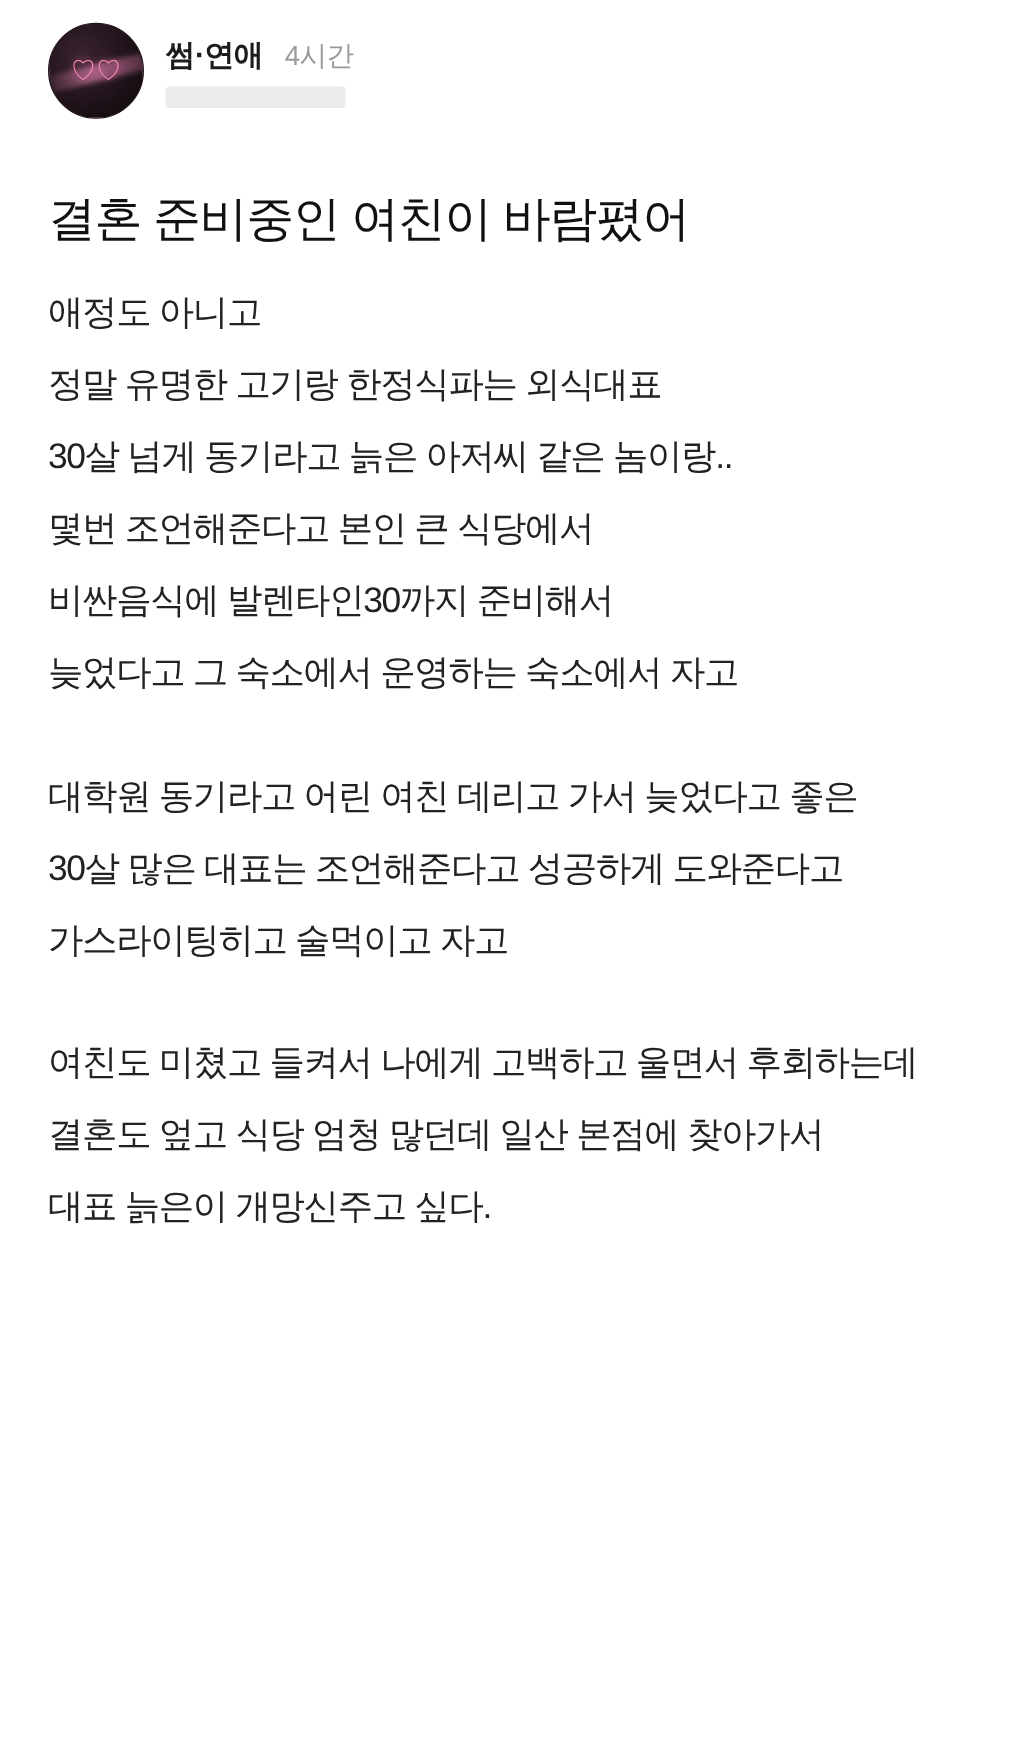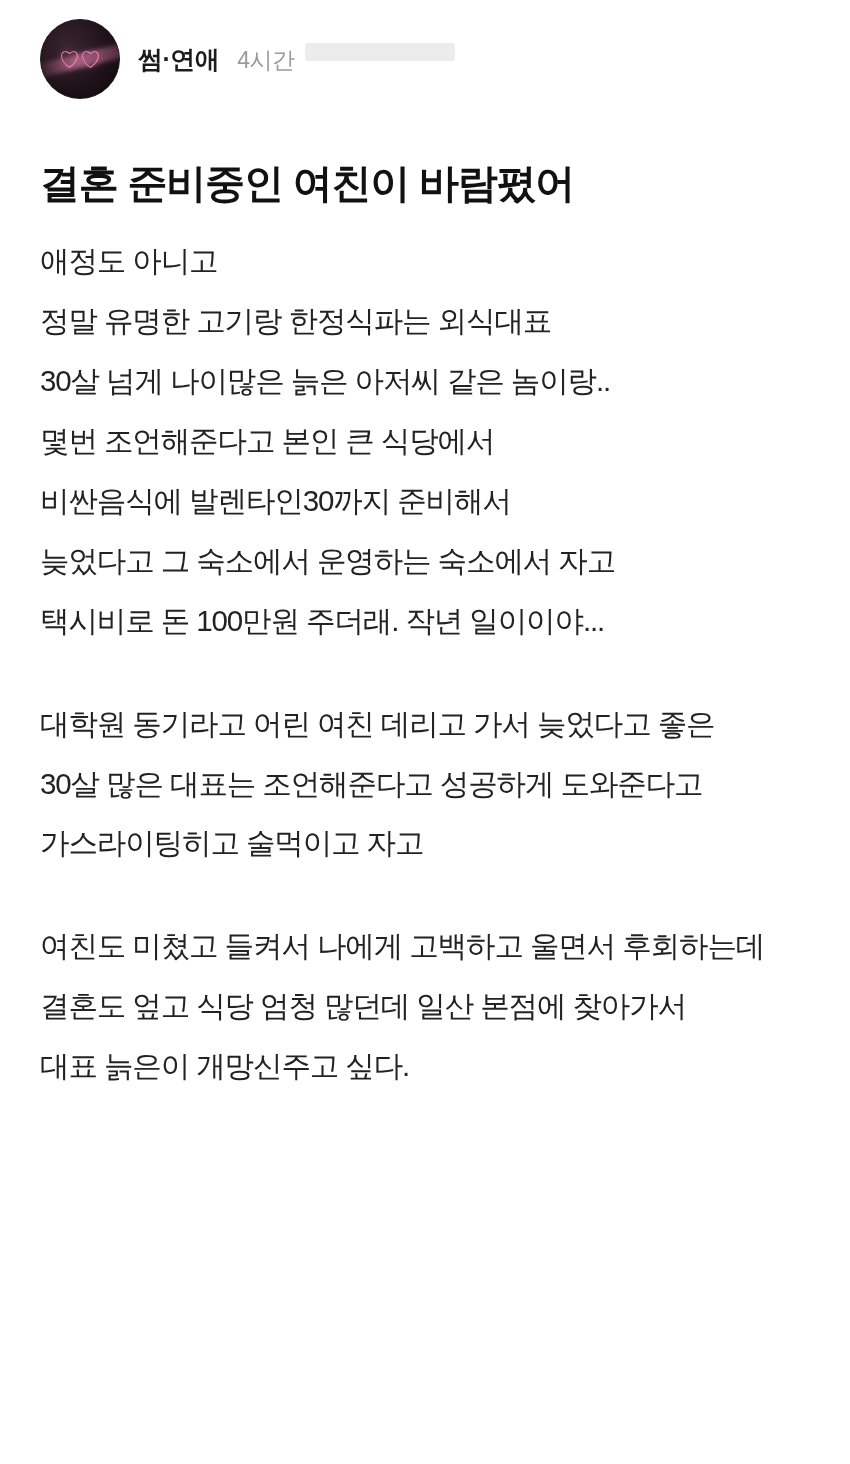--- a/index.html
+++ b/index.html
@@ -64,21 +64,21 @@
     gap: 2px;
     color: #ff8fc0;
     font-size: 21px;
     line-height: 1;
     text-shadow: 0 0 6px rgba(255,110,170,0.9);
   }
 
   .header-text {
     margin-left: 18px;
     display: flex;
-    flex-direction: row;
+    flex-direction: column;
     justify-content: center;
     gap: 10px;
   }
   .header-line1 {
     display: flex;
     align-items: baseline;
     gap: 18px;
   }
   .channel-name {
     font-size: 25px;
@@ -98,21 +98,21 @@
     border-radius: 3px;
   }
 
   
   .content {
     padding: 58px 40px 0 40px;
   }
 
   .post-title {
     font-size: 40px;
-    font-weight: 700;
+    font-weight: 400;
     color: #111111;
     letter-spacing: -1.2px;
     margin: 0 0 34px 0;
     line-height: 1.25;
   }
 
   .post-body p {
     margin: 0 0 21px 0;
     font-size: 29.5px;
     line-height: 1.32;
@@ -143,25 +143,24 @@
       <div class="header-line2"></div>
     </div>
   </div>
 
   <div class="content">
     <h1 class="post-title">결혼 준비중인 여친이 바람폈어</h1>
 
     <div class="post-body">
       <p>애정도 아니고</p>
       <p>정말 유명한 고기랑 한정식파는 외식대표</p>
-      <p>30살 넘게 나이많은  늙은 아저씨  같은 놈이랑..</p>
+      <p>30살 넘게 동기라고  늙은 아저씨  같은 놈이랑..</p>
       <p>몇번 조언해준다고 본인 큰 식당에서</p>
       <p>비싼음식에 발렌타인30까지 준비해서</p>
       <p>늦었다고 그 숙소에서 운영하는 숙소에서 자고</p>
-      <p>택시비로 돈 100만원 주더래. 작년 일이이야...</p>
       <p class="blank"></p>
       <p>대학원 동기라고 어린 여친 데리고 가서 늦었다고 좋은</p>
       <p>30살 많은 대표는 조언해준다고 성공하게 도와준다고</p>
       <p>가스라이팅히고 술먹이고 자고</p>
       <p class="blank"></p>
       <p>여친도 미쳤고 들켜서 나에게 고백하고 울면서 후회하는데</p>
       <p>결혼도 엎고 식당 엄청 많던데 일산 본점에 찾아가서</p>
       <p>대표 늙은이 개망신주고 싶다.</p>
     </div>
   </div>

